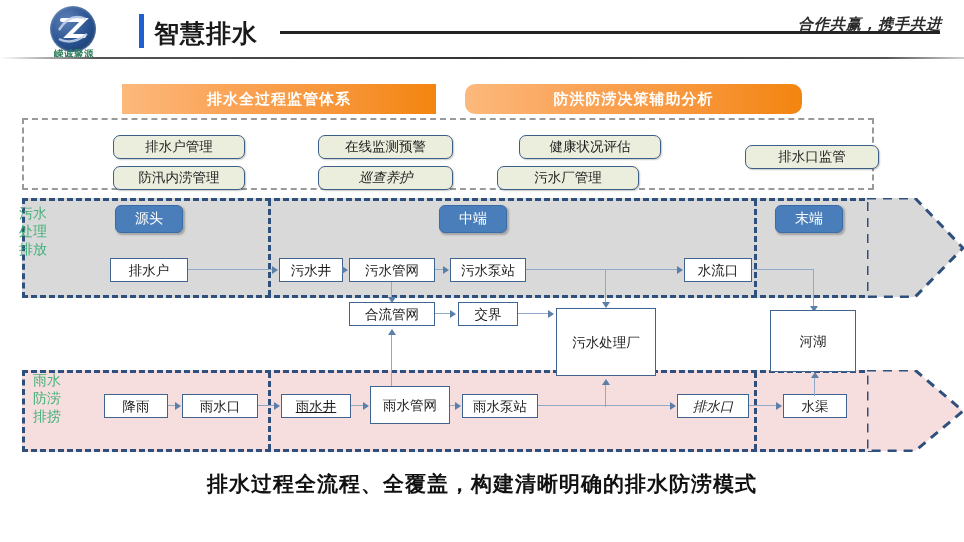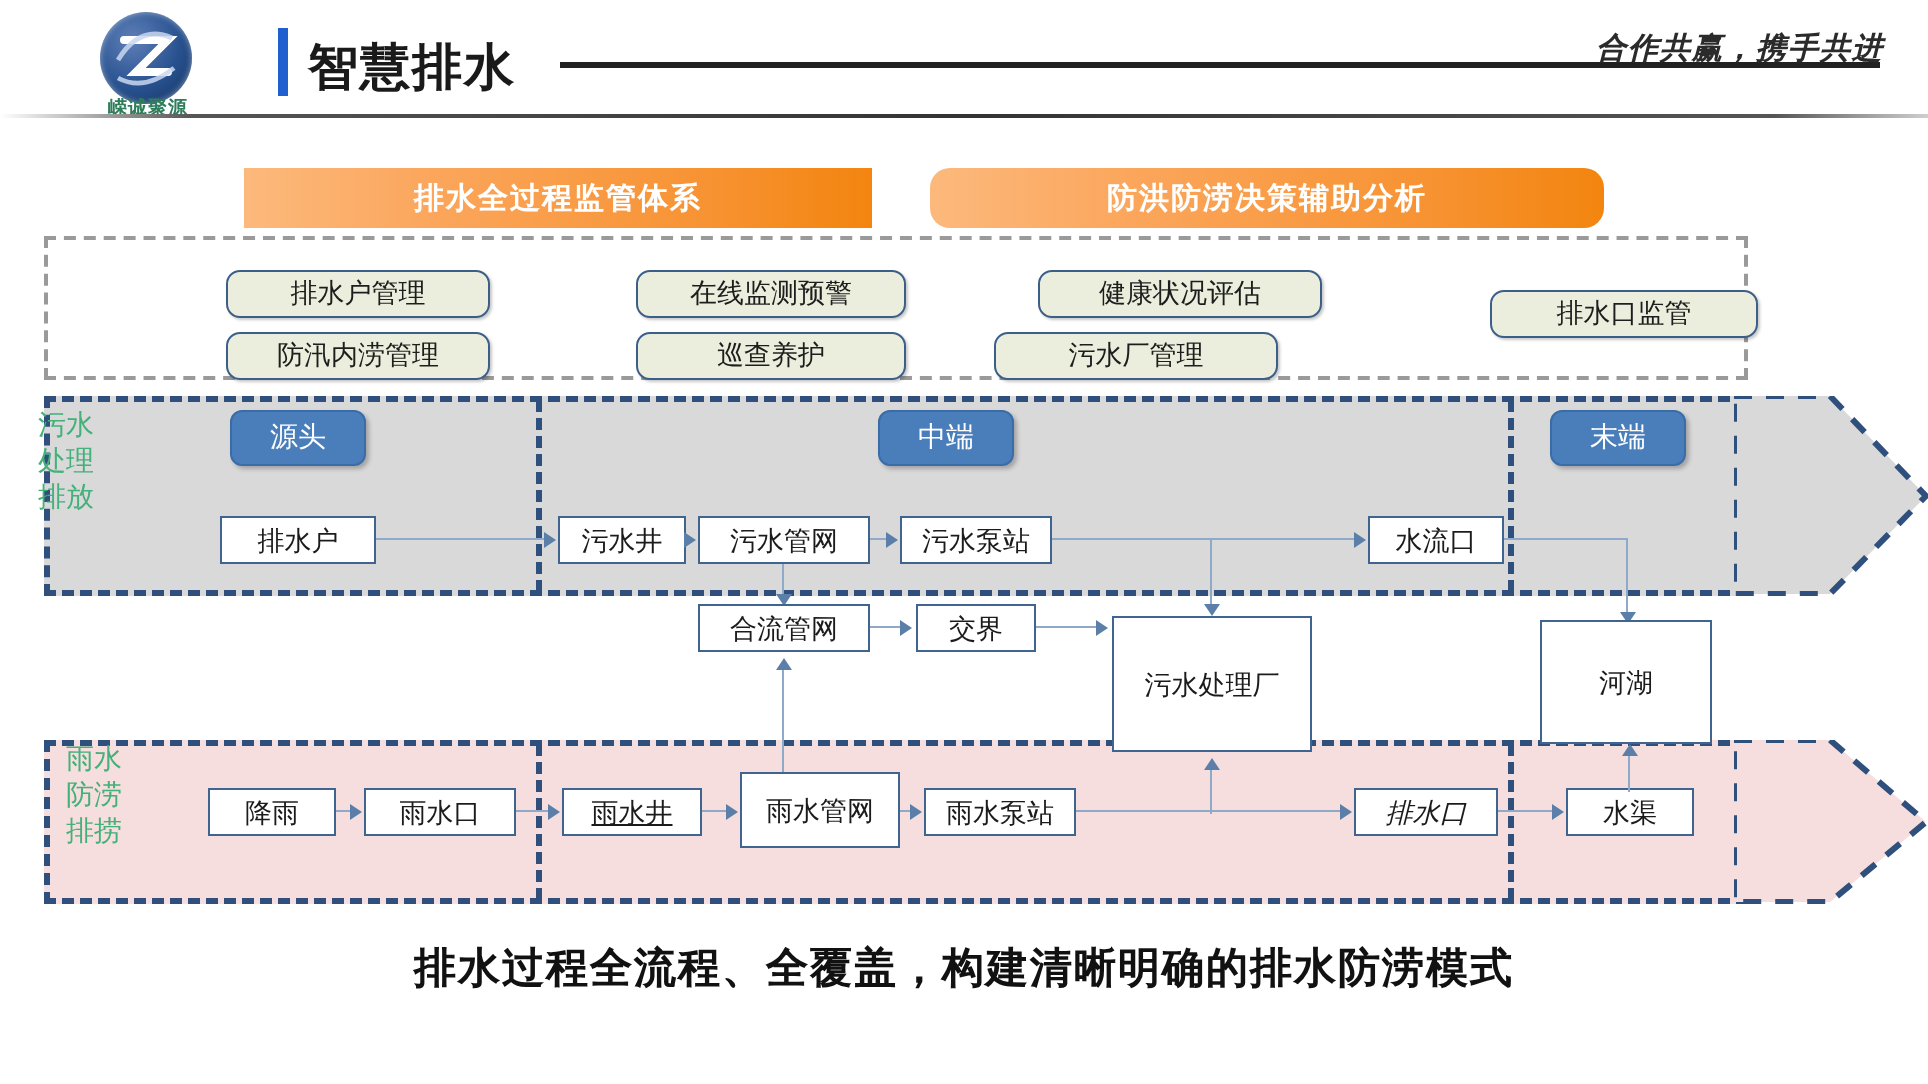--- a/index.html
+++ b/index.html
@@ -118,21 +118,21 @@
   </div>
 
   <div class="obar obar1">排水全过程监管体系</div>
   <div class="obar obar2">防洪防涝决策辅助分析</div>
 
   <div class="topbox"></div>
 
   <div class="chip" style="left:113px;top:135px;width:130px;">排水户管理</div>
   <div class="chip" style="left:113px;top:166px;width:130px;">防汛内涝管理</div>
   <div class="chip" style="left:318px;top:135px;width:133px;">在线监测预警</div>
-  <div class="chip" style="left:318px;top:166px;width:133px;">巡查养护</div>
+  <div class="chip" style="left:318px;top:166px;width:133px;font-style:italic;">巡查养护</div>
   <div class="chip" style="left:497px;top:135px;width:140px;margin-left:22px;">健康状况评估</div>
   <div class="chip" style="left:497px;top:166px;width:140px;">污水厂管理</div>
   <div class="chip" style="left:745px;top:145px;width:132px;">排水口监管</div>
 
   <div class="band band-grey" style="left:22px;top:198px;width:920px;height:100px;">
     <div class="band-body" style="width:852px;"></div>
     <svg class="band-head" style="left:845px;width:97px;" viewBox="0 0 97 100" preserveAspectRatio="none">
       <polygon points="0,0 48,0 96,50 48,99 0,99" fill="#d9d9d9" stroke="#2f4f7d" stroke-width="3" stroke-dasharray="9,7" vector-effect="non-scaling-stroke"></polygon>
     </svg>
   </div>

